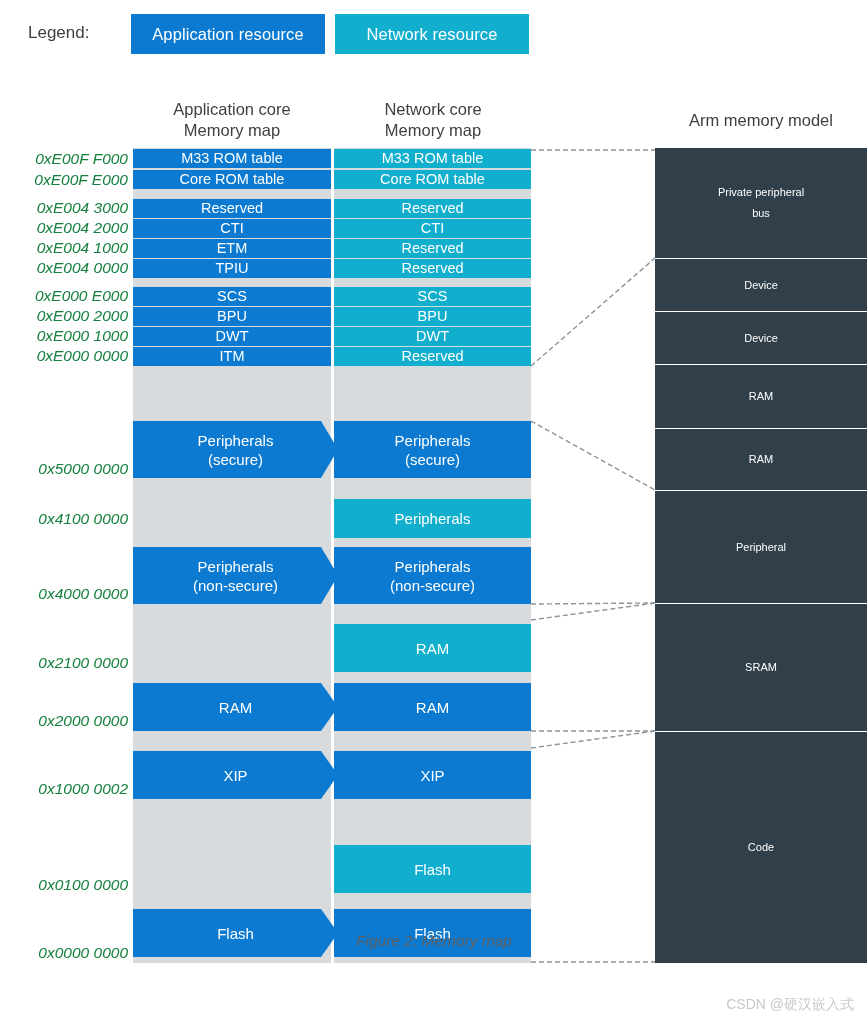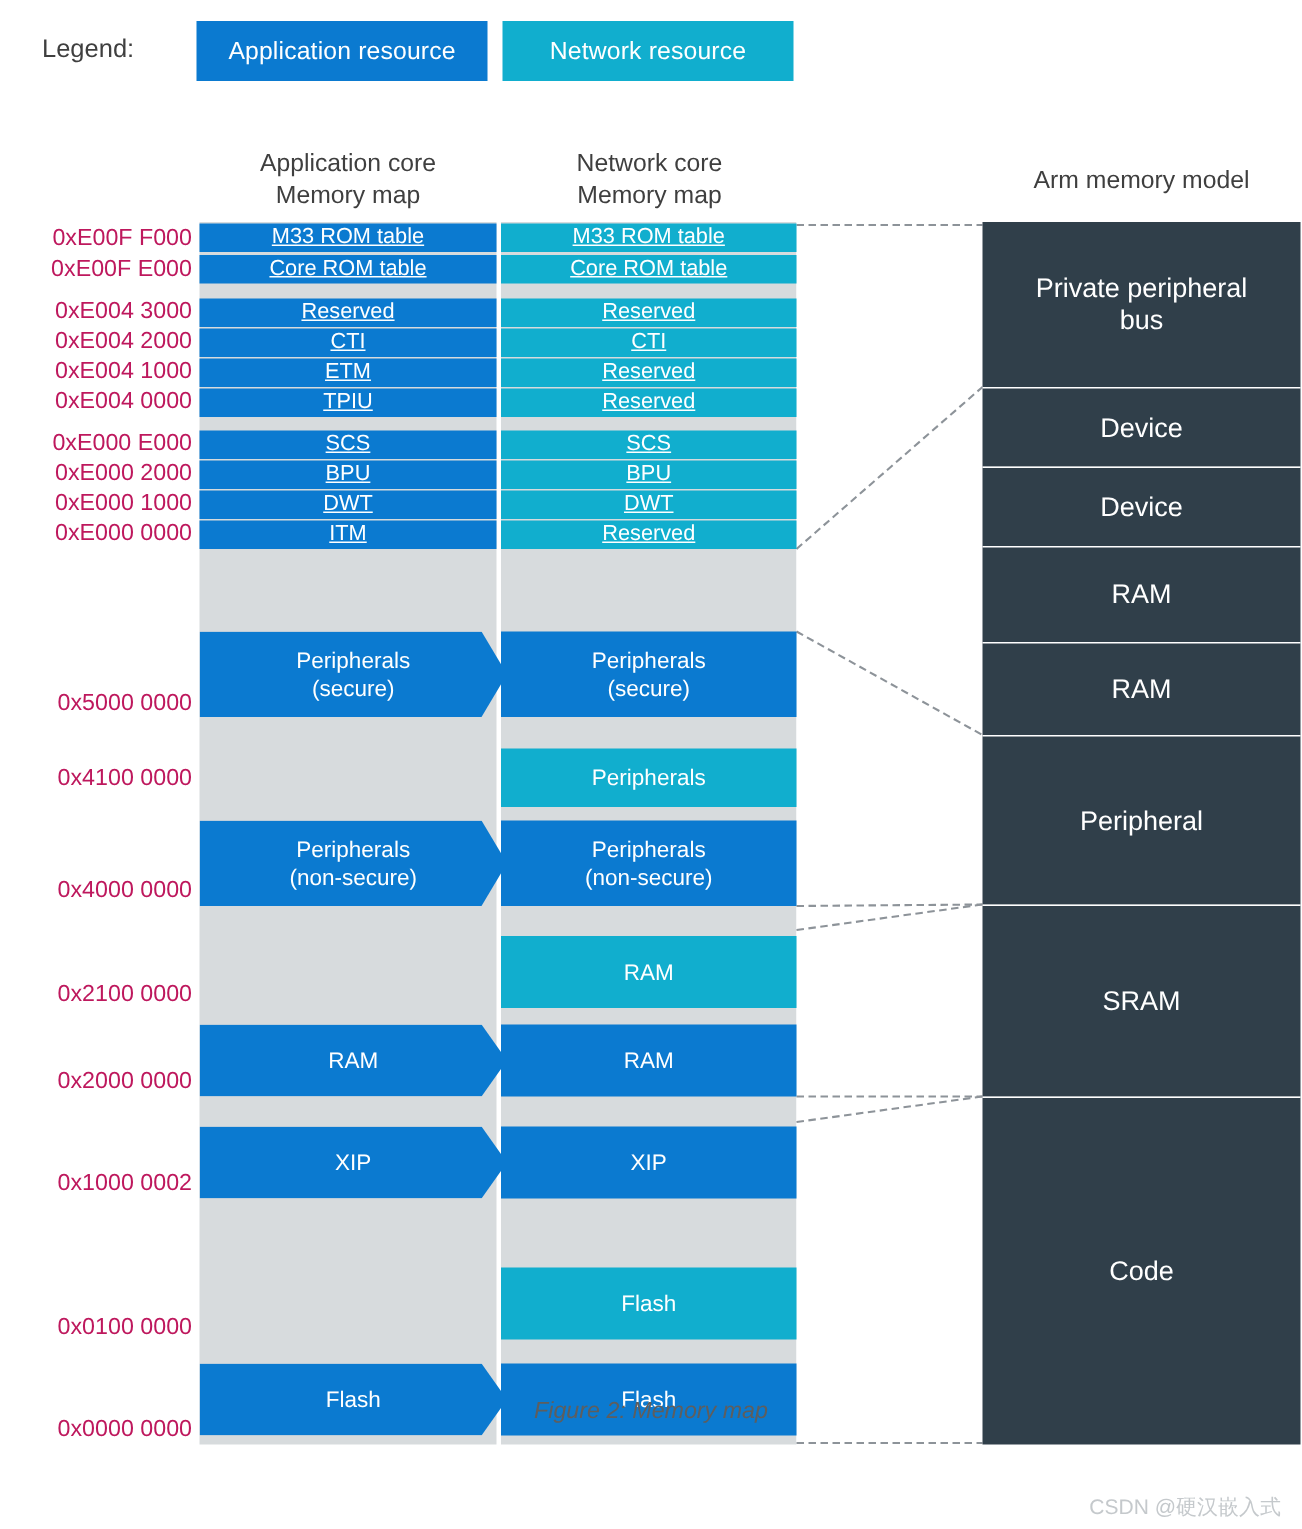--- a/index.html
+++ b/index.html
@@ -88,56 +88,57 @@
     color: #ffffff;
     text-align: center;
     line-height: 19px;
     box-sizing: border-box;
     font-size: 15px;
     white-space: pre-line;
   }
   .blk.app   { left: 133px; width: 198px; background: #0b7ad0; }
   .blk.net   { left: 334px; width: 197px; background: #11aece; }
   .blk.net.shared { background: #0b7ad0; }
-  .blk.small { font-size: 14.5px; text-decoration: underline; }
+  .blk.small { font-size: 14.5px; }
 
   
   .blk.app.arrow {
     width: 205px;
     clip-path: polygon(0 0, 188px 0, 205px 50%, 188px 100%, 0 100%);
   }
 
   
   .arm {
     position: absolute;
     left: 655px;
     width: 212px;
     background: #303f4a;
     border-top: 1px solid #ffffff;
     box-sizing: border-box;
     display: flex;
     align-items: center;
     justify-content: center;
     color: #ffffff;
-    font-size: 18px;
+    font-size: 11px;
     text-align: center;
     line-height: 21px;
     white-space: pre-line;
   }
   .arm.first { border-top: none; }
 
   
   .addr {
     position: absolute;
     left: 0;
     width: 128px;
     text-align: right;
     font-size: 15.5px;
-    color: #be185d;
+    color: #15803d;
     white-space: nowrap;
+    font-style: italic;
   }
 
   
   #connectors {
     position: absolute;
     left: 0; top: 0;
     width: 868px; height: 1019px;
     pointer-events: none;
   }
 

